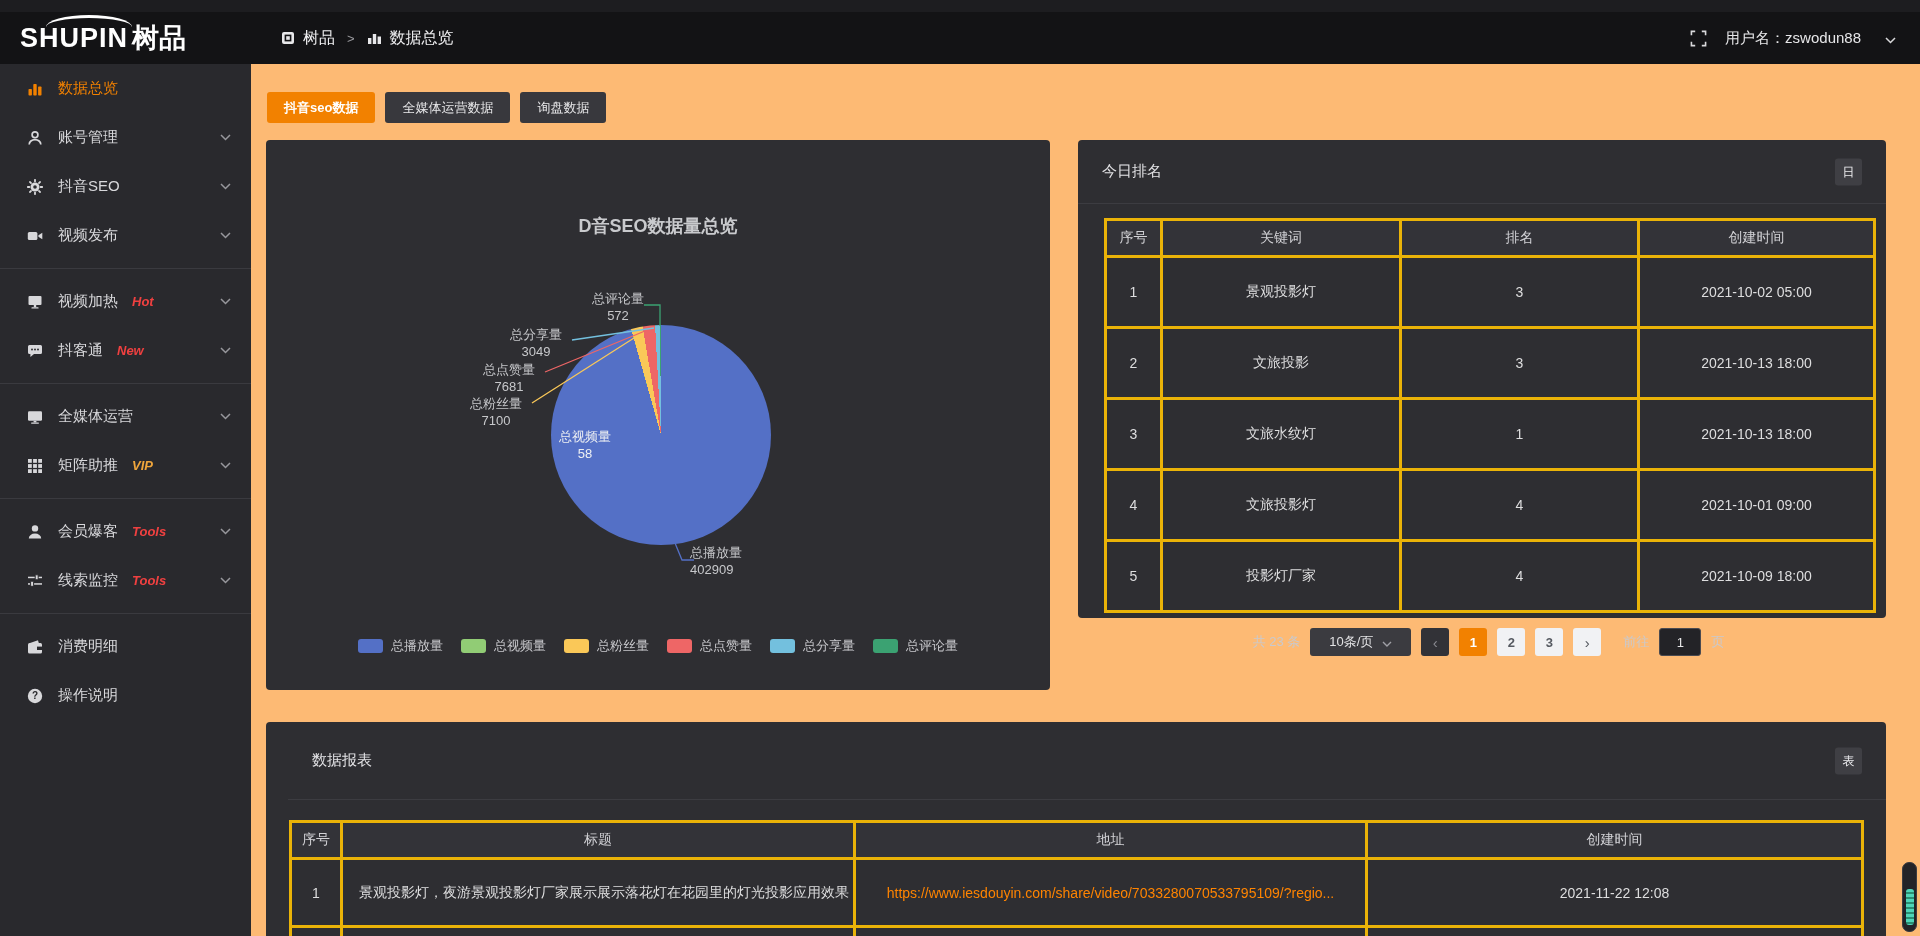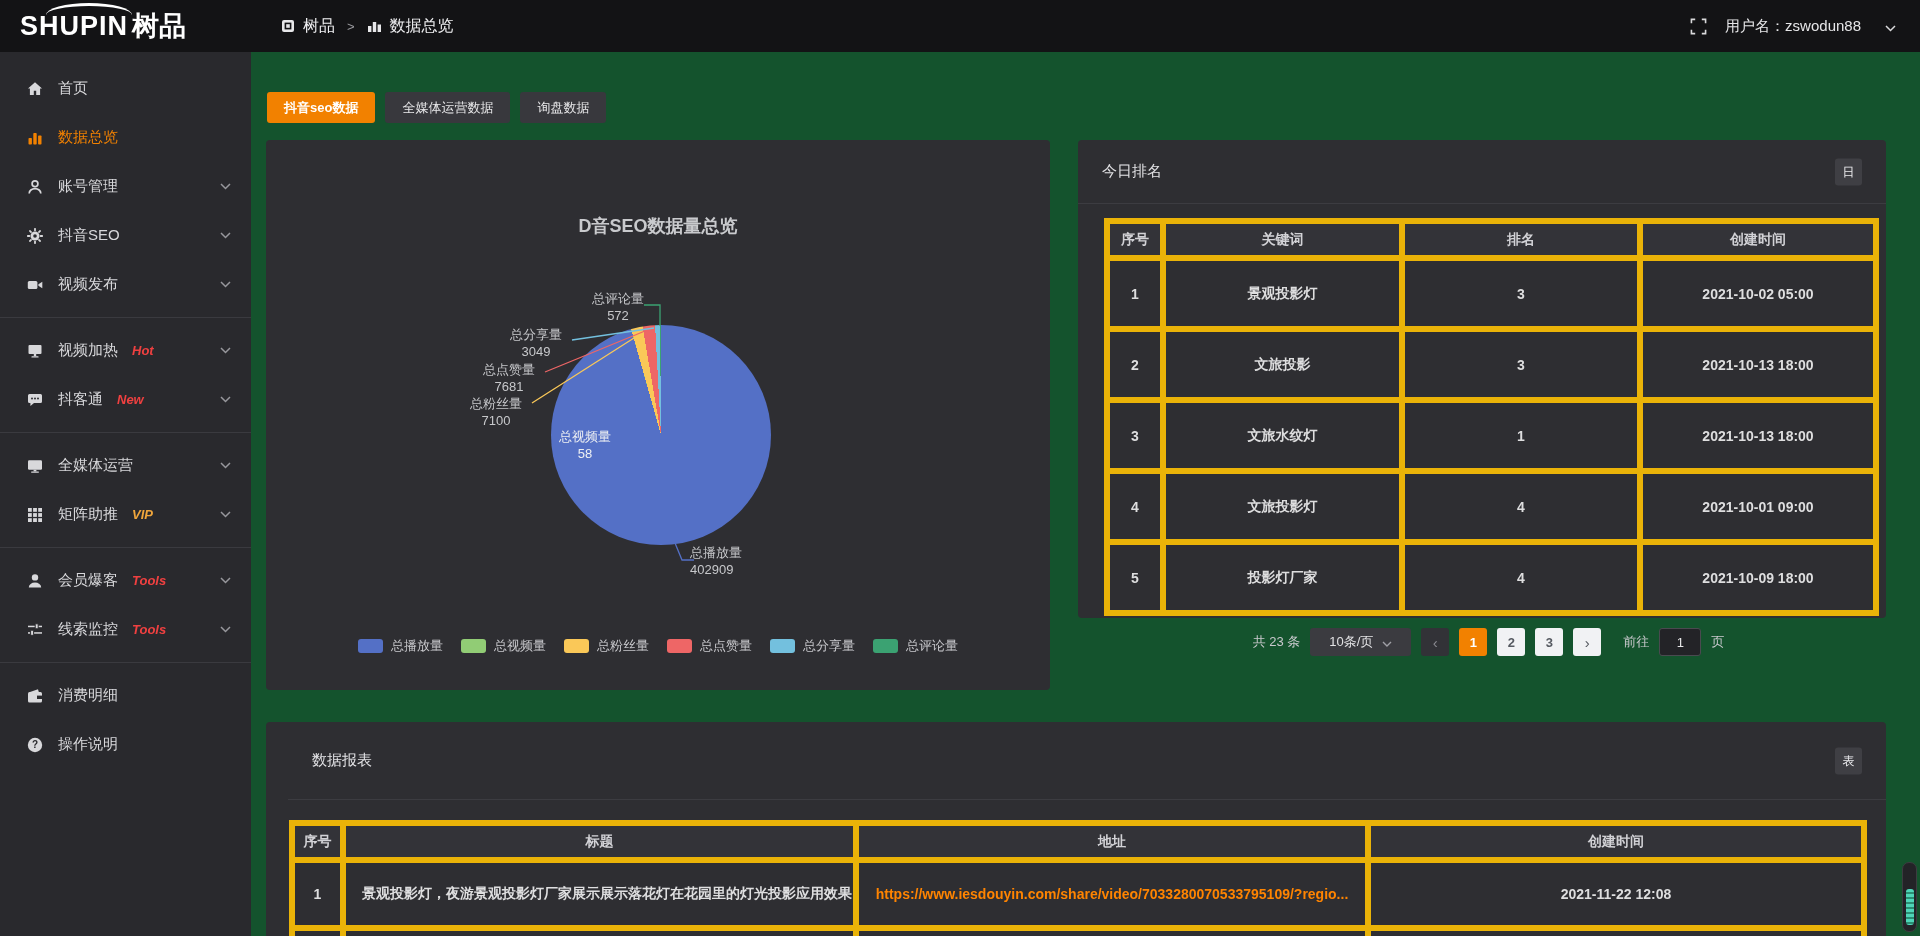--- a/index.html
+++ b/index.html
@@ -1,21 +1,21 @@
 <!DOCTYPE html>
 <html style="--accent: #f28100; --link: #ff8400; --badge_hot: #ef4040; --badge_vip: #f0a63c;"><head>
 <meta charset="utf-8">
 <style>
   * { margin:0; padding:0; box-sizing:border-box; }
   html,body { width:1920px; height:936px; overflow:hidden; background:#1d1d20;
     font-family:"Liberation Sans","DejaVu Sans",sans-serif; }
   :root { --accent:#f28100; --link:#ff8400; --badge_hot:#ef4040; --badge_vip:#f0a63c; }
 
   
-  .top-header { position:absolute; left:0; top:0; width:1920px; height:52px; background:#131315;
+  .top-header { position:absolute; left:0; top:12px; width:1920px; height:52px; background:#131315;
     display:flex; align-items:center; z-index:5; }
   .logo-wrap { width:251px; padding-left:20px; position:relative; display:flex; align-items:center; }
   .logo-text { color:#fff; font-size:27px; font-weight:800; letter-spacing:1px; line-height:52px; }
   .logo-cn { color:#fff; font-size:27px; font-weight:800; margin-left:4px; }
   .logo-arc { position:absolute; left:46px; top:3px; width:86px; height:12px;
     border-top:3px solid #fff; border-radius:50% 50% 0 0 / 100% 100% 0 0; }
   .breadcrumb { display:flex; align-items:center; margin-left:30px; color:#efeff1; font-size:16px; gap:8px; }
   .crumb-sep { color:#9b9b9f; font-size:13px; margin:0 4px; }
   .bc-icon { display:flex; align-items:center; }
   .header-right { margin-left:auto; display:flex; align-items:center; gap:18px; padding-right:24px;
@@ -29,21 +29,21 @@
     color:#d8d8db; font-size:15px; position:relative; cursor:pointer; }
   .side-item.active { color:var(--accent); }
   .side-icon { width:18px; height:18px; margin-right:14px; display:flex; align-items:center; justify-content:center; }
   .side-icon svg { display:block; }
   .side-badge { margin-left:14px; font-size:13px; font-weight:bold; font-style:italic; color:var(--badge_hot); }
   .side-badge.vip { color:var(--badge_vip); }
   .side-chevron { position:absolute; right:20px; color:#97979c; display:flex; }
   .side-divider { height:1px; background:#3a3a3f; margin:8px 0; }
 
   
-  .main { position:absolute; left:251px; top:52px; right:0; bottom:0; background:#14532d; }
+  .main { position:absolute; left:251px; top:52px; right:0; bottom:0; background:#fdba74; }
   .tabs { position:absolute; left:16px; top:40px; display:flex; gap:10px; }
   .tab { height:31px; padding:0 17px; display:flex; align-items:center; font-size:13px;
     border-radius:3px; background:#38383d; color:#e8e8ea; cursor:pointer; }
   .tab.active { background:var(--accent); color:#fff; font-weight:bold; }
 
   .panel { position:absolute; background:#2e2e32; border-radius:4px; }
   .panel-head { height:64px; border-bottom:1px solid #3c3c41; display:flex; align-items:center;
     padding:0 24px; font-size:15px; color:#e3e3e6; position:relative; }
   .corner-btn { position:absolute; right:24px; top:50%; transform:translateY(-50%);
     width:27px; height:27px; background:#3f3f44; border-radius:3px; color:#ececef;
@@ -67,21 +67,21 @@
   .pl-fans    { left:188px; top:255px; width:84px; }
   .pl-video   { left:277px; top:288px; width:84px; color:#eef0f3; }
   .pl-play    { left:424px; top:404px; width:120px; text-align:left; }
   .legend { position:absolute; left:0; top:497px; width:100%; display:flex; justify-content:center;
     align-items:center; gap:18px; }
   .legend-item { display:flex; align-items:center; gap:8px; font-size:13px; color:#c9c9cd; cursor:pointer; }
   .legend-swatch { width:25px; height:14px; border-radius:3px; }
 
   
   table { border-collapse:collapse; table-layout:fixed; }
-  th,td { border:6px solid #eab308; font-weight:bold; text-align:center; overflow:hidden;
+  th,td { border:3px solid #eab308; font-weight:normal; text-align:center; overflow:hidden;
     white-space:nowrap; }
   th { background:#333338; color:#d2d2d6; font-size:14px; height:37px; }
   td { color:#dededf; font-size:14px; }
 
   .rank-table { position:absolute; left:26px; top:78px; width:769px; }
   .rank-table td { height:71px; }
 
   .pagination { position:absolute; left:26px; top:488px; width:769px; display:flex;
     align-items:center; justify-content:center; gap:10px; font-size:13px; color:#c9c9cd; }
   .page-size { width:101px; height:28px; background:#3b3b40; border-radius:3px; display:flex;
@@ -154,28 +154,20 @@
         <svg width="11" height="7" viewBox="0 0 11 7" fill="none" stroke="#d9d9db" stroke-width="1.5">
             <polyline points="1,1 5.5,5.5 10,1"></polyline>
           </svg>
       </span>
     </span>
   </div>
 </div>
 
 <div class="sidebar">
 
-  <div class="side-item">
-    <span class="side-icon">
-      <svg width="18" height="18" viewBox="0 0 18 18" fill="currentColor">
-          <path d="M9 2.2 16 8.6h-1.9V15h-3.9v-4.3H7.8V15H3.9V8.6H2Z"></path>
-        </svg>
-    </span>
-    <span class="side-label">首页</span>
-  </div>
 
   <div class="side-item active">
     <span class="side-icon">
       <svg width="18" height="18" viewBox="0 0 18 18" fill="currentColor">
           <rect x="2.5" y="9" width="3.4" height="6.5" rx="0.8"></rect>
           <rect x="7.3" y="4" width="3.4" height="11.5" rx="0.8"></rect>
           <rect x="12.1" y="6.5" width="3.4" height="9" rx="0.8"></rect>
         </svg>
     </span>
     <span class="side-label">数据总览</span>

